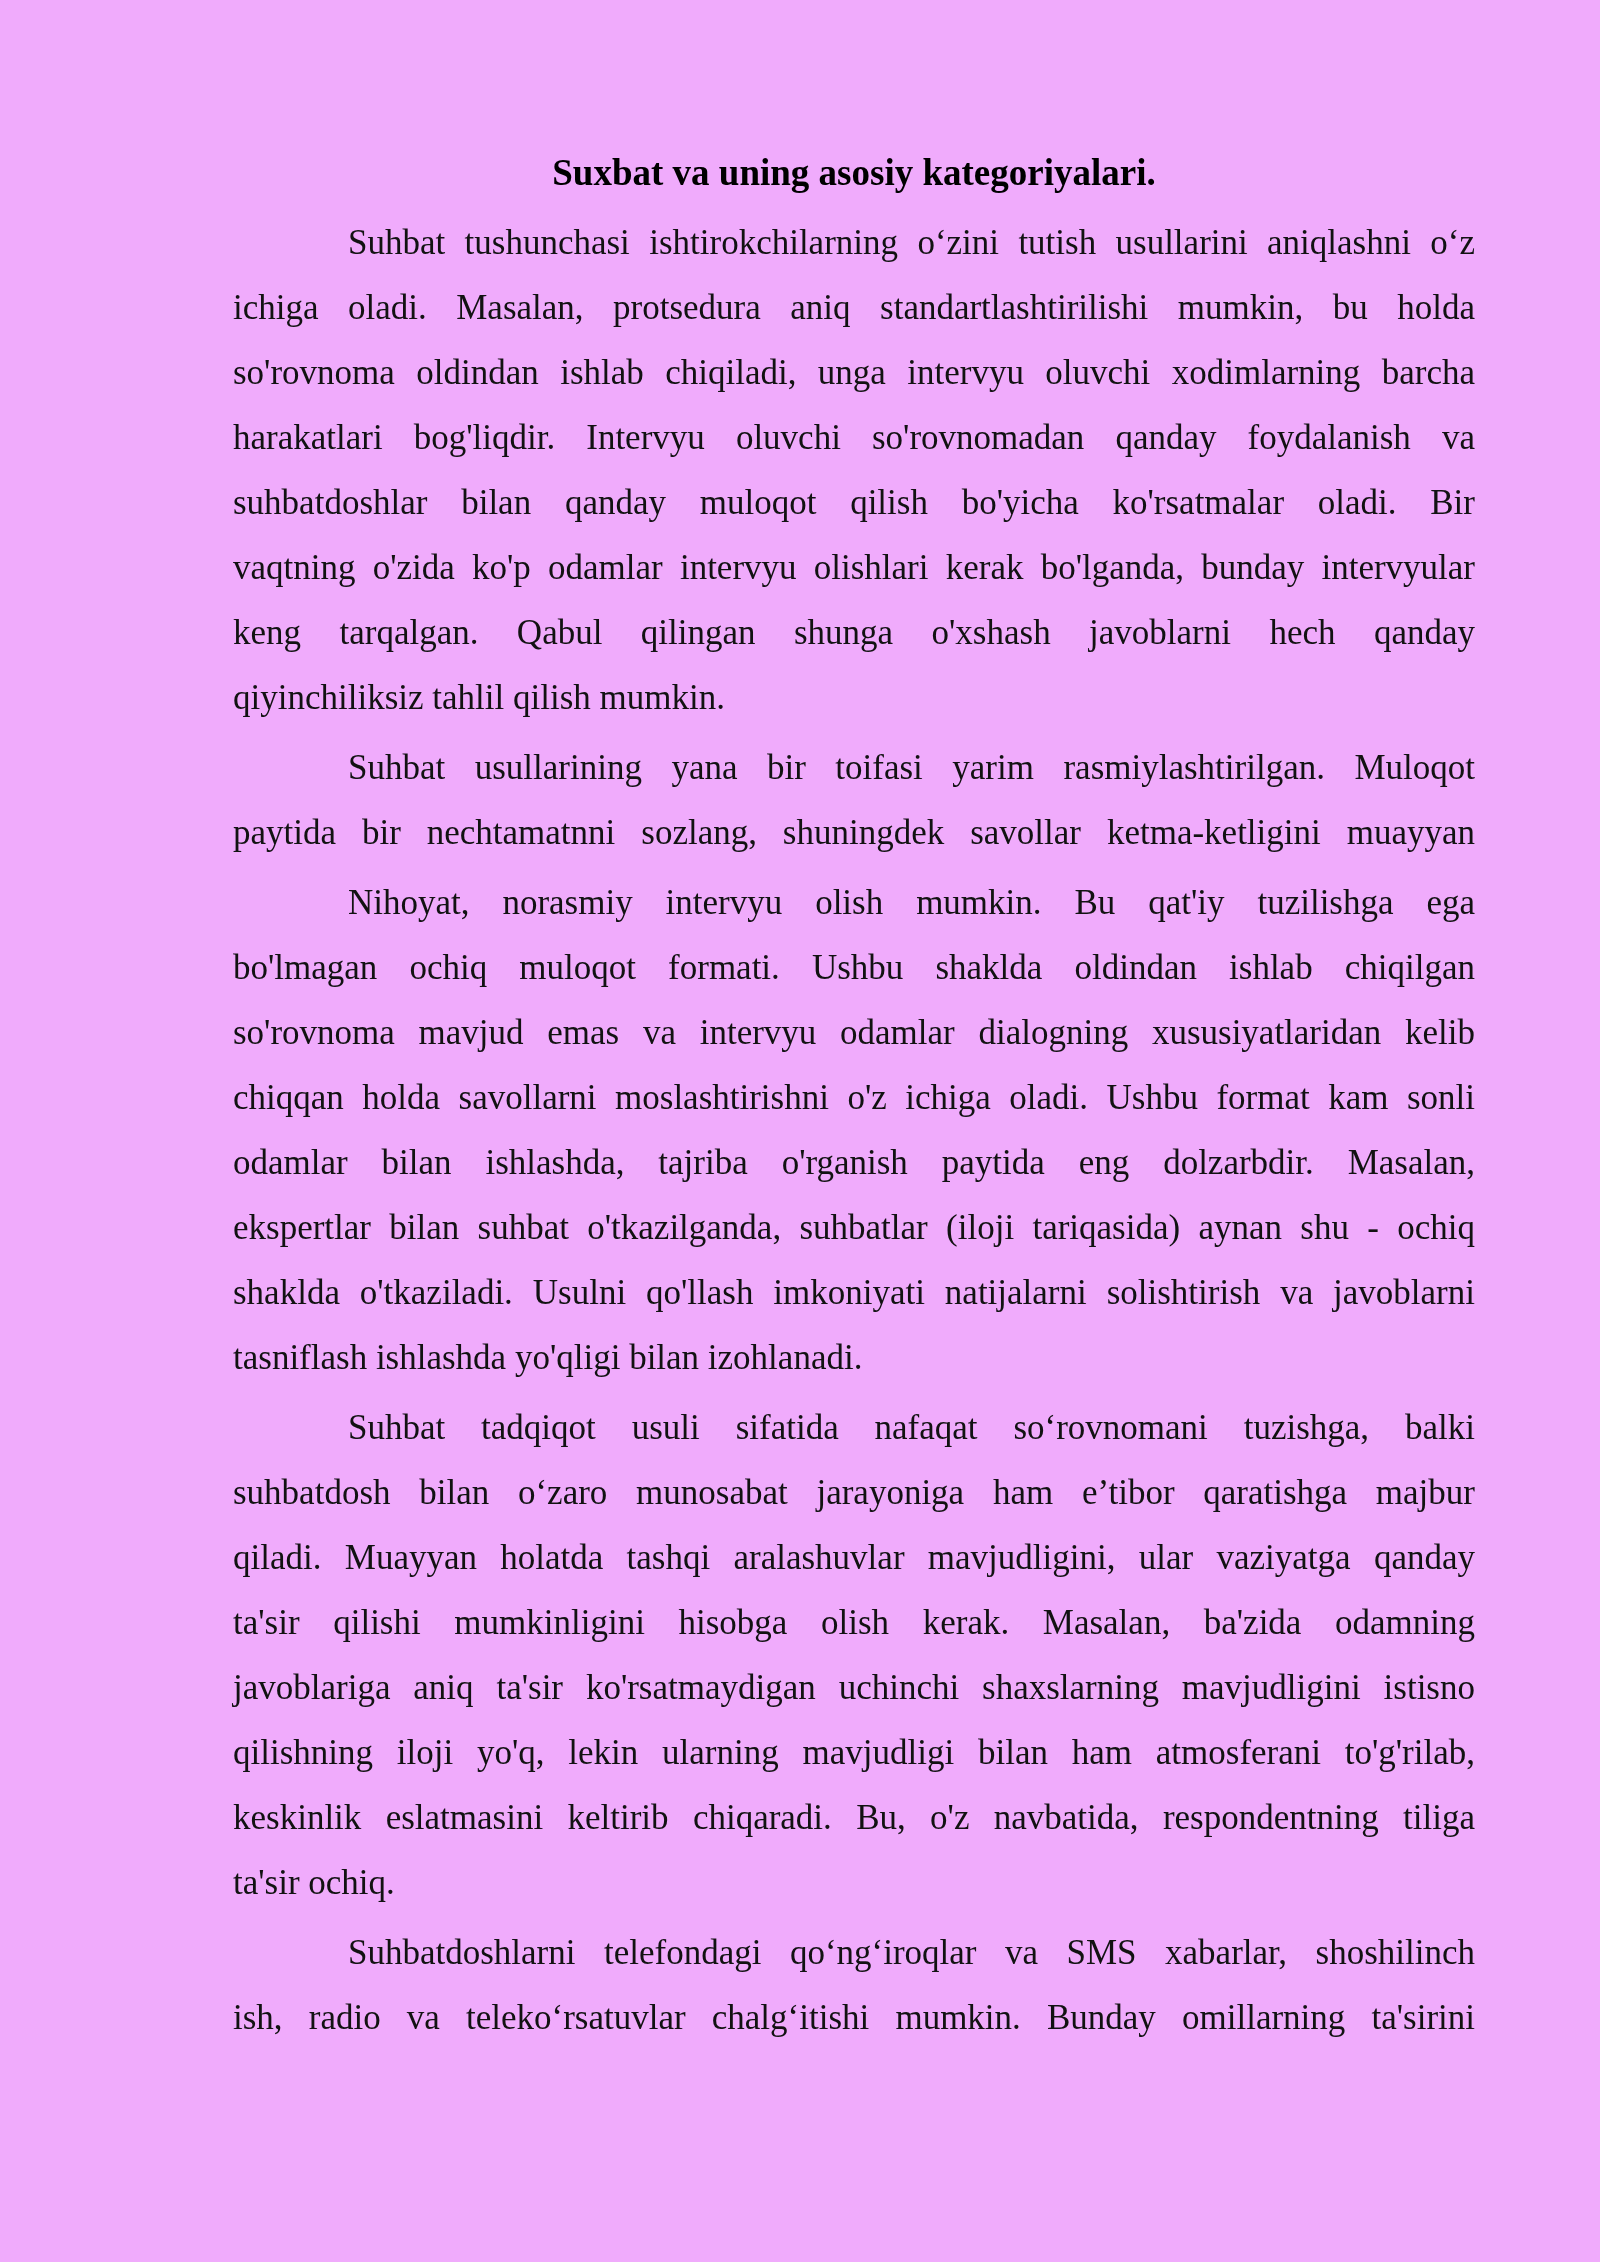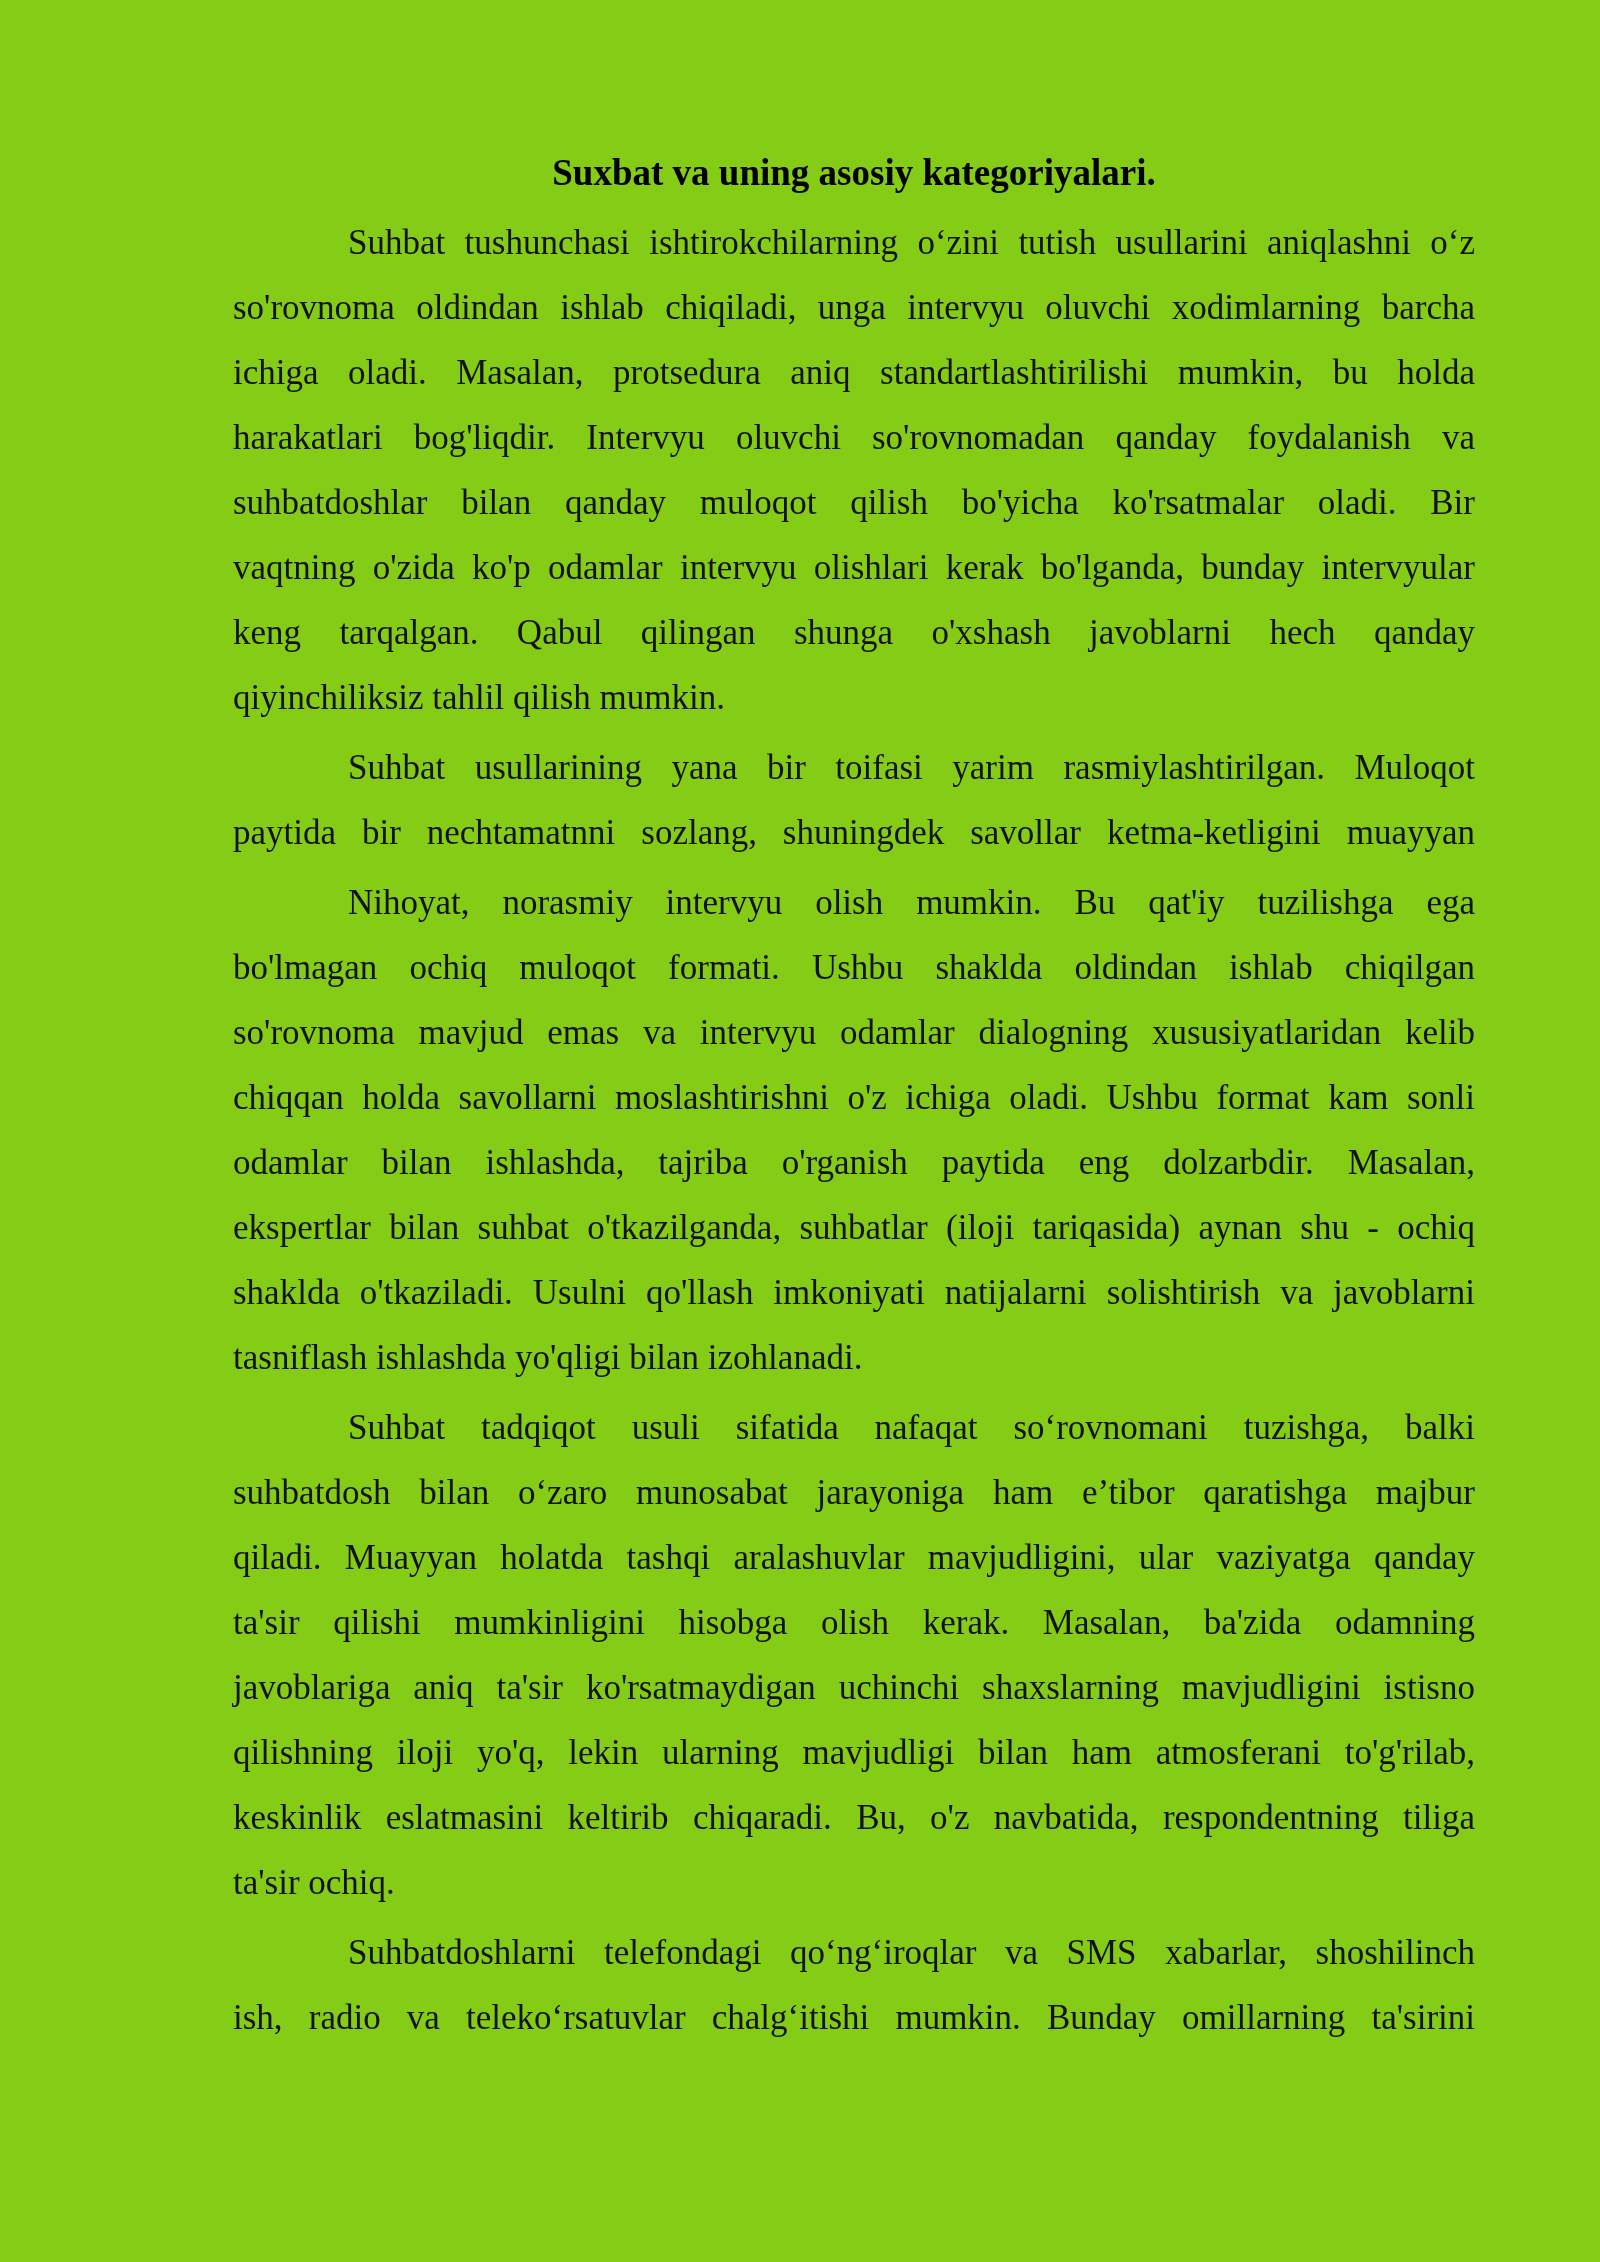--- a/index.html
+++ b/index.html
@@ -4,21 +4,21 @@
 <style>
   html, body {
     margin: 0;
     padding: 0;
     background: #ffffff;
   }
   .page {
     position: relative;
     width: 1600px;
     height: 2262px;
-    background: #84cc16;
+    background: #f0abfc;
     overflow: hidden;
     font-family: "Liberation Serif", "DejaVu Serif", serif;
     color: #121212;
   }
   .content {
     padding: 140px 120px 0 228px; 
   }
   .title {
     font-size: 37px;
     font-weight: bold;
@@ -50,22 +50,22 @@
 </style>
 </head>
 <body>
 
 <div class="page">
   <div class="content">
     <div class="title">Suxbat va uning asosiy kategoriyalari.</div>
     <div>
         <div class="paragraph">
           <div class="line first">Suhbat tushunchasi ishtirokchilarning oʻzini tutish usullarini aniqlashni oʻz</div>
+          <div class="line">ichiga oladi. Masalan, protsedura aniq standartlashtirilishi mumkin, bu holda</div>
           <div class="line">so'rovnoma oldindan ishlab chiqiladi, unga intervyu oluvchi xodimlarning barcha</div>
-          <div class="line">ichiga oladi. Masalan, protsedura aniq standartlashtirilishi mumkin, bu holda</div>
           <div class="line">harakatlari bog'liqdir. Intervyu oluvchi so'rovnomadan qanday foydalanish va</div>
           <div class="line">suhbatdoshlar bilan qanday muloqot qilish bo'yicha ko'rsatmalar oladi. Bir</div>
           <div class="line">vaqtning o'zida ko'p odamlar intervyu olishlari kerak bo'lganda, bunday intervyular</div>
           <div class="line">keng tarqalgan. Qabul qilingan shunga o'xshash javoblarni hech qanday</div>
           <div class="line end">qiyinchiliksiz tahlil qilish mumkin.</div>
         </div>
         <div class="paragraph">
           <div class="line first">Suhbat usullarining yana bir toifasi yarim rasmiylashtirilgan. Muloqot</div>
           <div class="line">paytida bir nechtamatnni sozlang, shuningdek savollar ketma-ketligini muayyan</div>
         </div>

